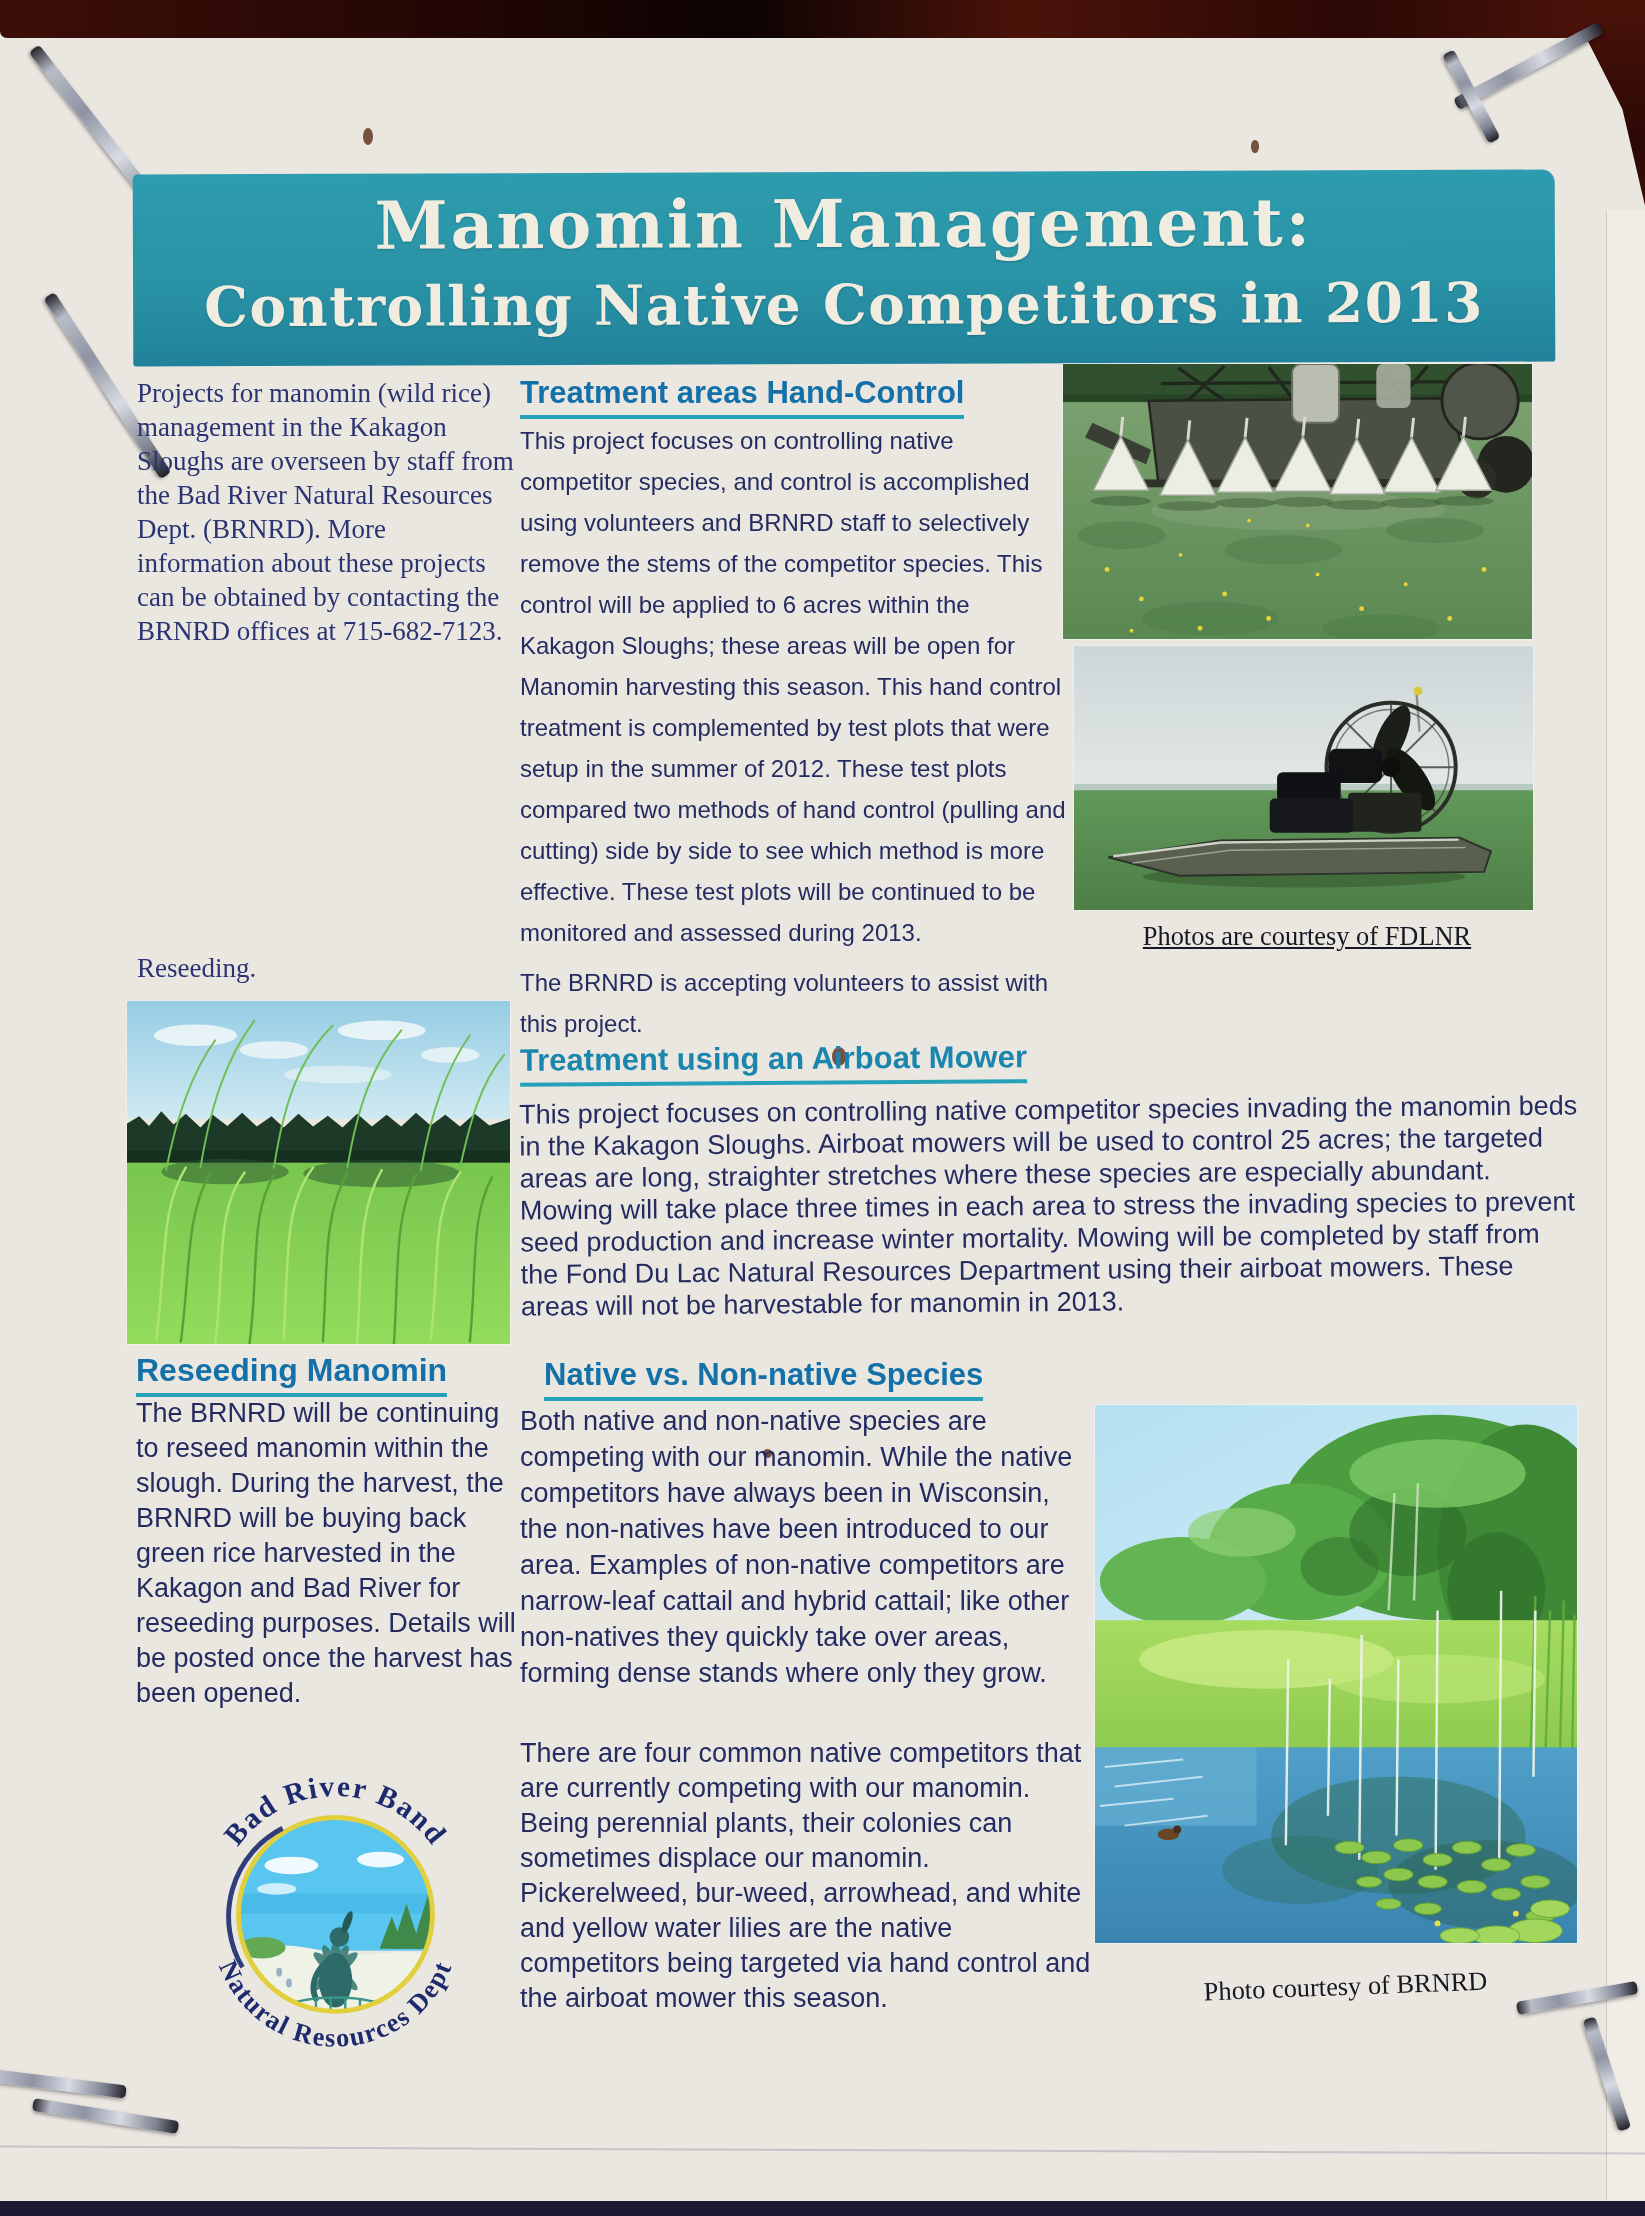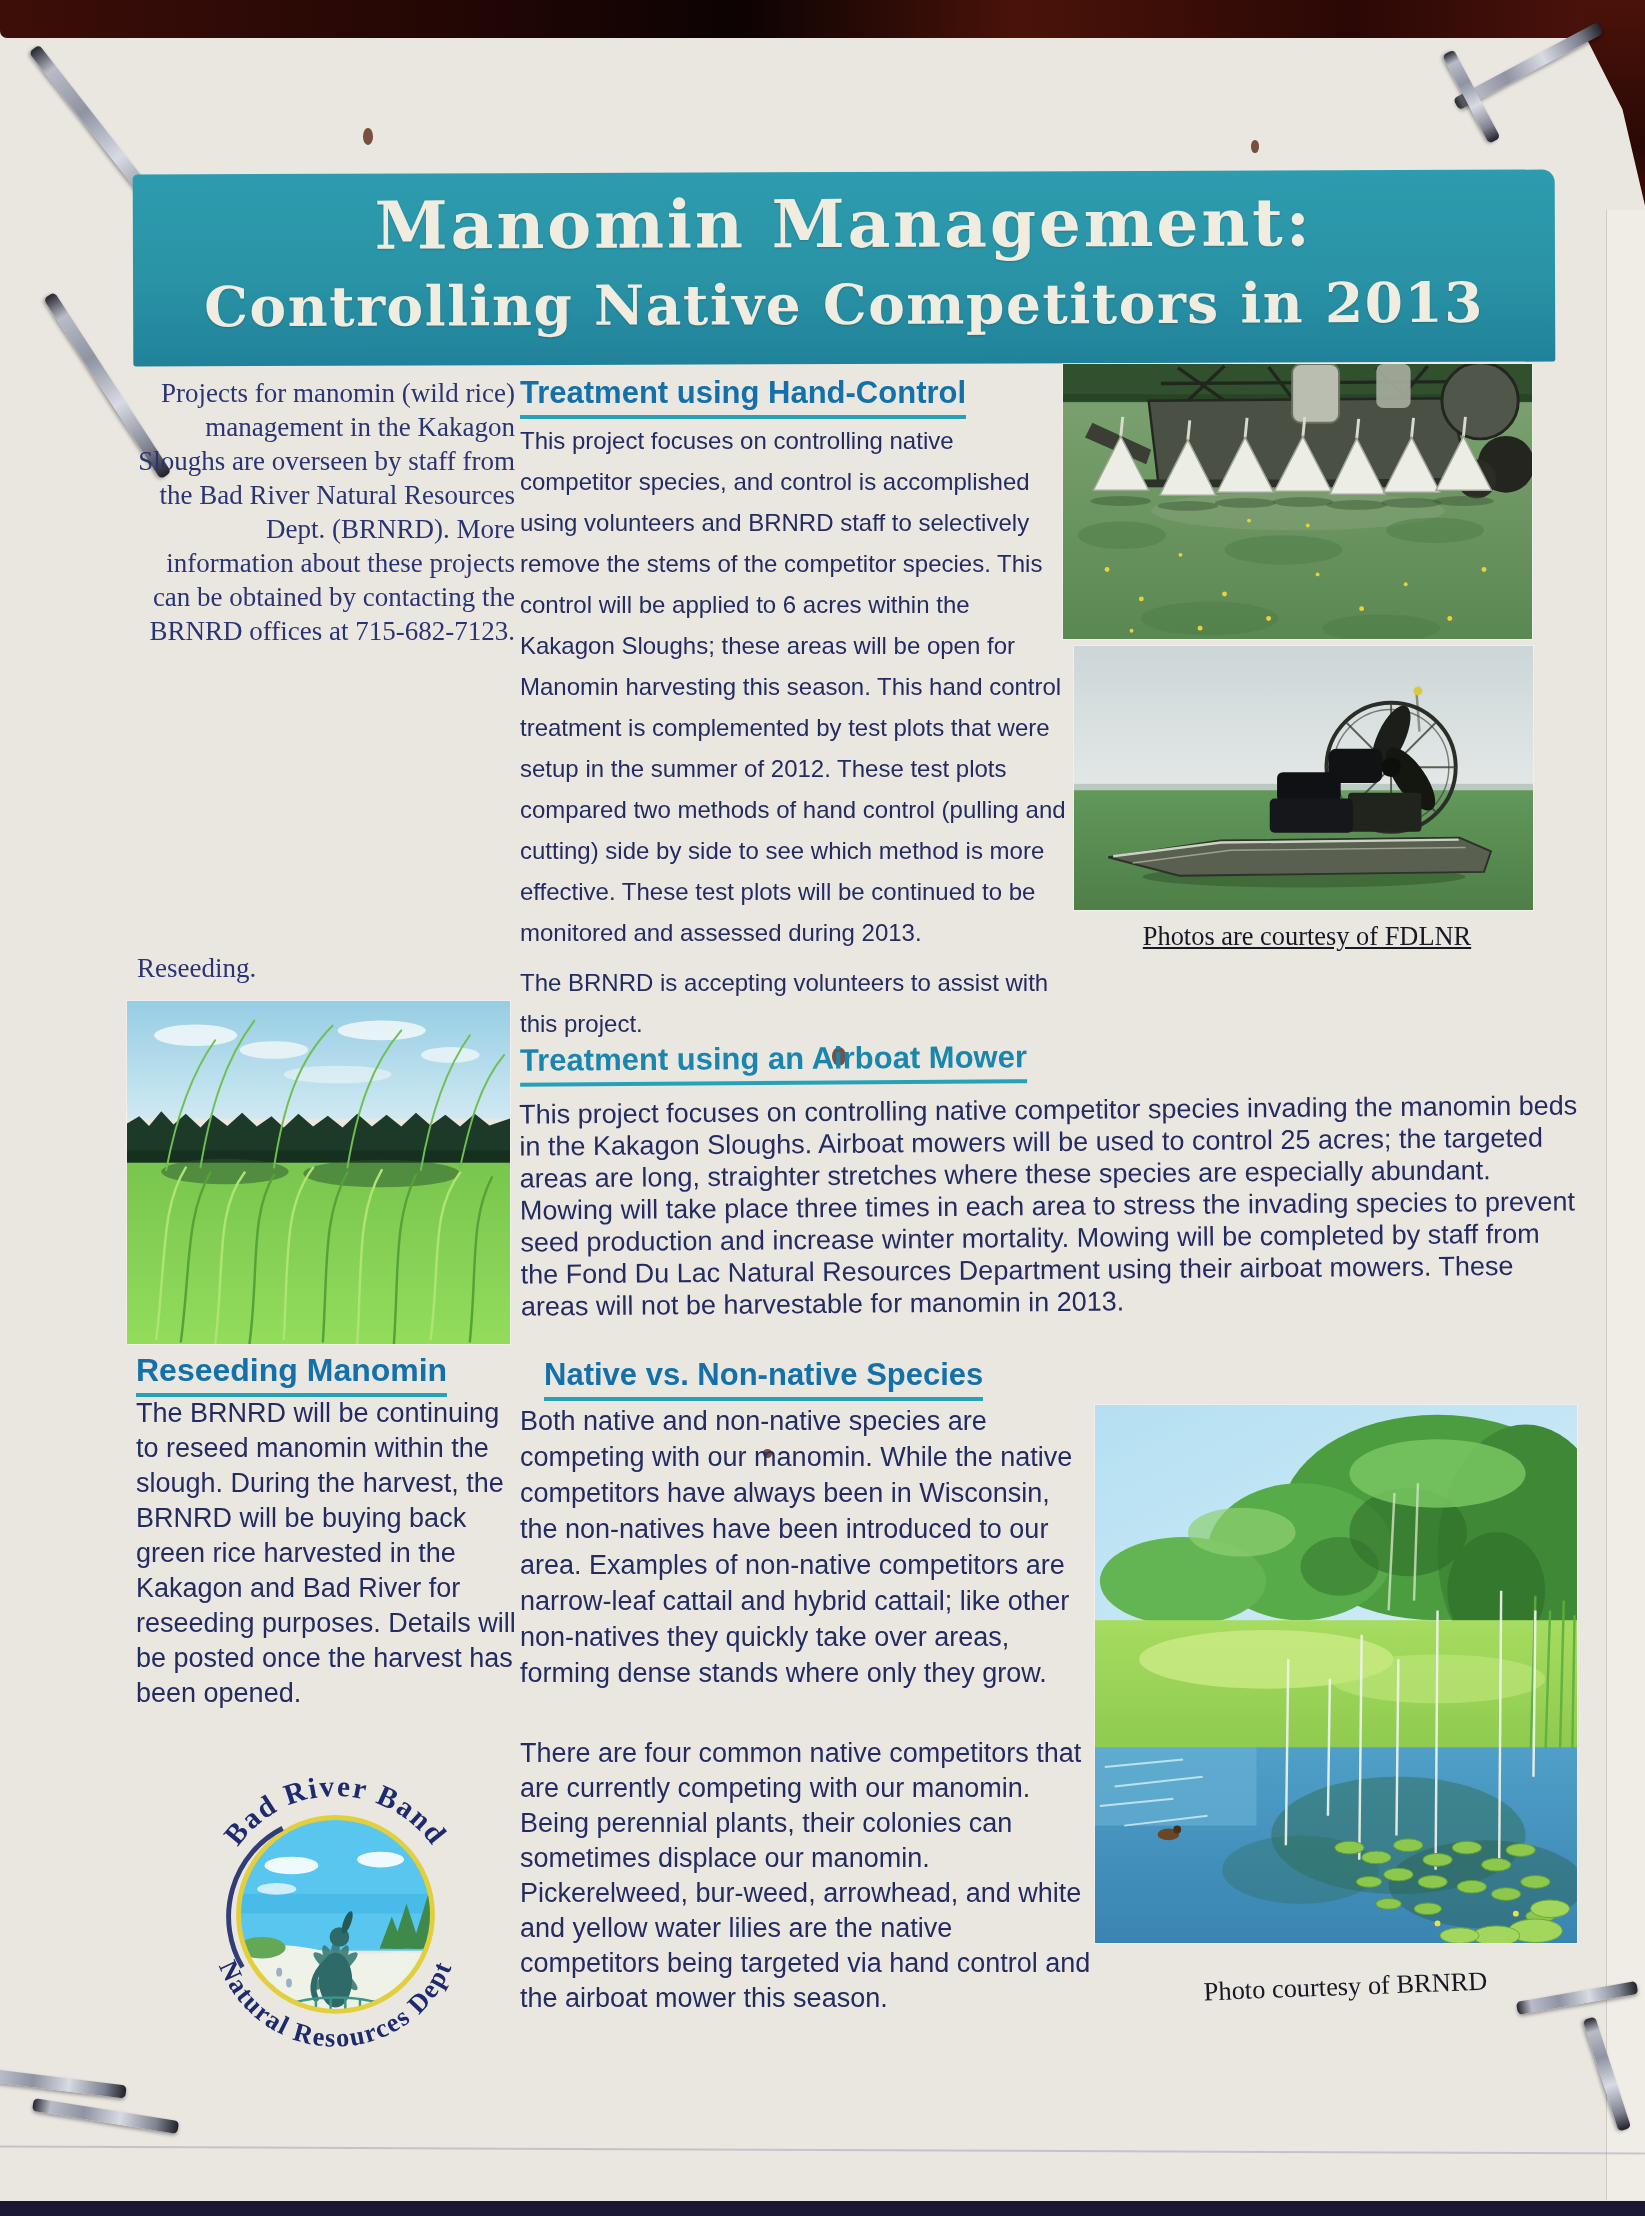--- a/index.html
+++ b/index.html
@@ -63,21 +63,21 @@
   <div class="speck" style="left:1251px;top:140px;width:7.8px;height:12.7px;"></div>
   <div class="speck" style="left:832px;top:1047px;width:13.7px;height:18.6px;"></div>
   <div class="speck" style="left:763px;top:1449px;width:8.8px;height:8.8px;"></div>
   <div class="speck" style="left:1388px;top:370px;width:6.9px;height:6.9px;"></div>
 
   <div class="abs banner">
     <div class="l1">Manomin Management:</div>
     <div class="l2">Controlling Native Competitors in 2013</div>
   </div>
 
-  <div class="abs serif-par" style="left:137px;top:376px;width:378px;text-align:right;">Projects for manomin (wild rice) management in the Kakagon Sloughs are overseen by staff from the Bad River Natural Resources Dept. (BRNRD). More information about these projects can be obtained by contacting the BRNRD offices at 715-682-7123.</div>
+  <div class="abs serif-par" style="left:137px;top:376px;width:378px;">Projects for manomin (wild rice) management in the Kakagon Sloughs are overseen by staff from the Bad River Natural Resources Dept. (BRNRD). More information about these projects can be obtained by contacting the BRNRD offices at 715-682-7123.</div>
   <div class="abs serif-par" style="left:137px;top:951px;width:378px;">Reseeding.</div>
 
   <svg class="abs photo" style="left:127px;top:1001px;" width="383" height="343" viewBox="0 0 782 700" preserveAspectRatio="none">
     <defs>
       <linearGradient id="p3sky" x1="0" y1="0" x2="0" y2="1">
           <stop offset="0" stop-color="#96cde4"></stop>
           <stop offset="1" stop-color="#cfe9f2"></stop>
         </linearGradient>
       <linearGradient id="p3grass" x1="0" y1="0" x2="0" y2="1">
           <stop offset="0" stop-color="#79c64e"></stop>
@@ -178,21 +178,21 @@
     <path d="M 232,176 A 203,203 0 0 0 150,460" stroke="#1d2a6e" stroke-width="10" fill="none" opacity=".9"></path>
     <text font-family="'Liberation Serif','DejaVu Serif',serif" font-weight="bold" font-size="60" fill="#1d2a6e" letter-spacing="4">
       <textPath href="#arcTop" startOffset="50%" text-anchor="middle">Bad River Band</textPath>
     </text>
     <text font-family="'Liberation Serif','DejaVu Serif',serif" font-weight="bold" font-size="54" fill="#1d2a6e" letter-spacing="3">
       <textPath href="#arcBottom" startOffset="50%" text-anchor="middle">Natural Resources Dept</textPath>
     </text>
   </svg>
 
   <div class="abs" style="left:520px;top:375px;">
-    <span class="heading">Treatment using Hand-Control</span>
+    <span class="heading">Treatment areas Hand-Control</span>
   </div>
   <div class="abs sans-par" style="left:520px;top:420px;width:546px;">This project focuses on controlling native competitor species, and control is accomplished using volunteers and BRNRD staff to selectively remove the stems of the competitor species. This control will be applied to 6 acres within the Kakagon Sloughs; these areas will be open for Manomin harvesting this season. This hand control treatment is complemented by test plots that were setup in the summer of 2012. These test plots compared two methods of hand control (pulling and cutting) side by side to see which method is more effective. These test plots will be continued to be monitored and assessed during 2013.</div>
   <div class="abs sans-par" style="left:520px;top:962px;width:546px;">The BRNRD is accepting volunteers to assist with this project.</div>
 
   <svg class="abs photo" style="left:1063px;top:364px;" width="469" height="275" viewBox="0 0 958 562" preserveAspectRatio="none">
     <defs>
       <linearGradient id="p1grass" x1="0" y1="0" x2="0" y2="1">
           <stop offset="0" stop-color="#7fa473"></stop>
           <stop offset="1" stop-color="#5a8852"></stop>
         </linearGradient>

